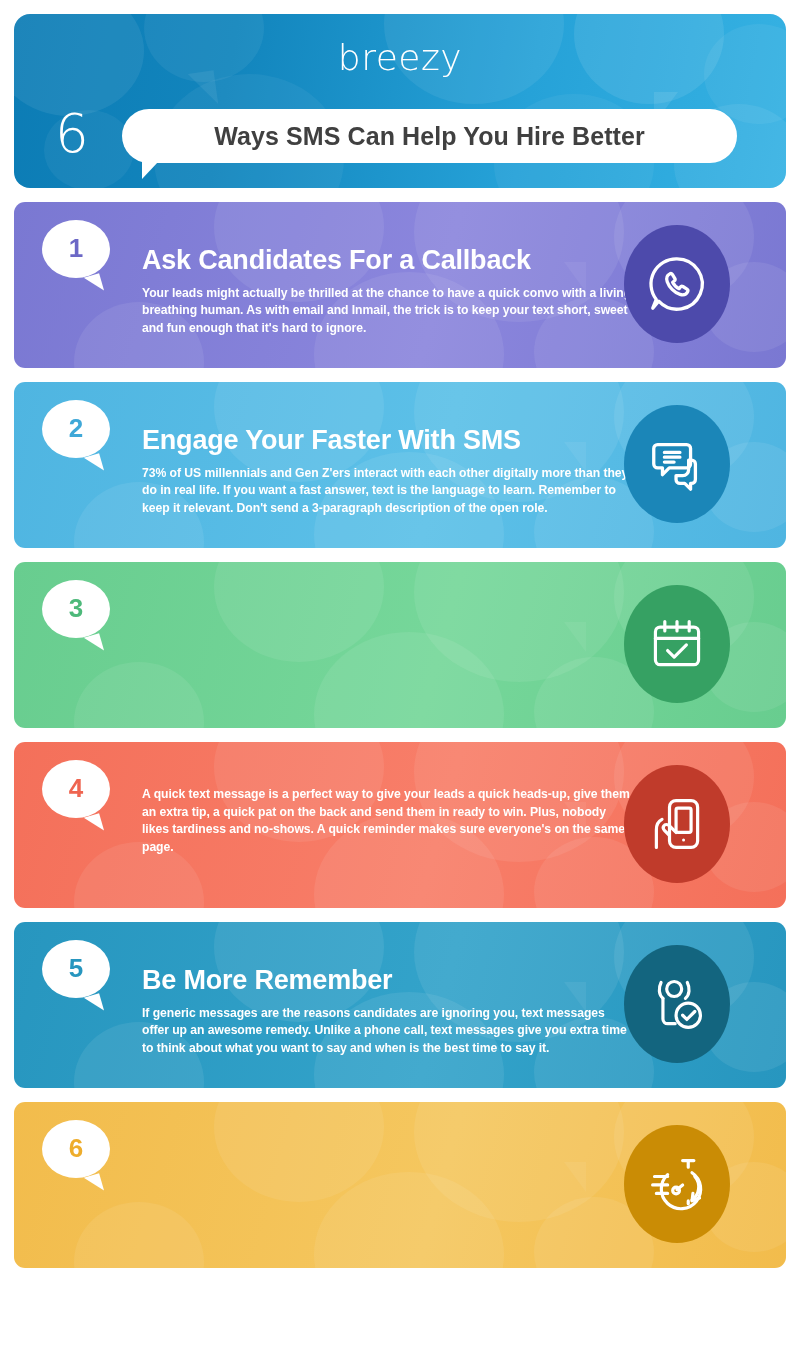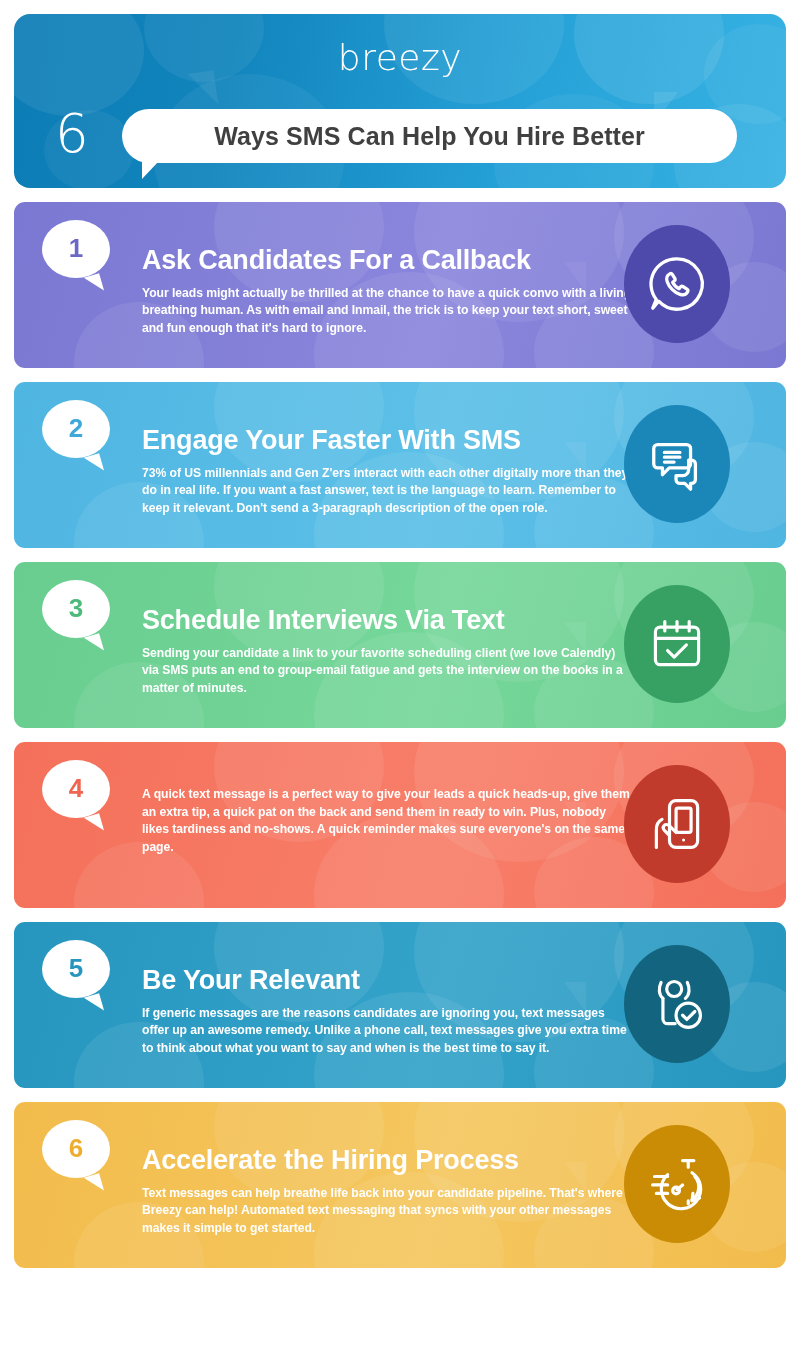--- a/index.html
+++ b/index.html
@@ -274,24 +274,20 @@
         <div class="cdeco cd-b"></div>
         <div class="cdeco cd-c"></div>
         <div class="cdeco cd-d"></div>
         <div class="cdeco cd-e"></div>
         <div class="cdeco cd-f"></div>
         <div class="cdeco cd-g"></div>
         <div class="cd-tail"></div>
         <div class="badge">
           <span class="n" style="color: rgb(77, 185, 122);">3</span>
         </div>
-        <div class="card-body">
-          <div class="card-title">Schedule Interviews Via Text</div>
-          <div class="card-text">Sending your candidate a link to your favorite scheduling client (we love Calendly) via SMS puts an end to group-email fatigue and gets the interview on the books in a matter of minutes.</div>
-        </div>
         <div class="icon-circle" style="background: rgb(54, 161, 99);">
           <svg width="60" height="60" viewBox="0 0 64 64" fill="none" stroke="#fff" stroke-width="3.4" stroke-linecap="round" stroke-linejoin="round">
       <rect x="9" y="14" width="46" height="40" rx="5"></rect>
       <path d="M9 26h46"></path>
       <path d="M19 8v10M32 8v10M45 8v10"></path>
       <path d="M22 39l7 7 13-13"></path>
     </svg>
         </div>
       </div>
       <div class="card" style="background: linear-gradient(105deg, rgb(244, 112, 90) 0%, rgb(248, 126, 105) 55%, rgb(244, 112, 90) 100%);">
@@ -325,21 +321,21 @@
         <div class="cdeco cd-c"></div>
         <div class="cdeco cd-d"></div>
         <div class="cdeco cd-e"></div>
         <div class="cdeco cd-f"></div>
         <div class="cdeco cd-g"></div>
         <div class="cd-tail"></div>
         <div class="badge">
           <span class="n" style="color: rgb(39, 150, 191);">5</span>
         </div>
         <div class="card-body">
-          <div class="card-title">Be Your Relevant</div>
+          <div class="card-title">Be More Remember</div>
           <div class="card-text">If generic messages are the reasons candidates are ignoring you, text messages offer up an awesome remedy. Unlike a phone call, text messages give you extra time to think about what you want to say and when is the best time to say it.</div>
         </div>
         <div class="icon-circle" style="background: rgb(19, 101, 127);">
           <svg width="60" height="60" viewBox="0 0 64 64" fill="none" stroke="#fff" stroke-width="3.4" stroke-linecap="round" stroke-linejoin="round">
       <circle cx="29" cy="16" r="8"></circle>
       <path d="M15 9c-3 6-2.5 13 2 17"></path>
       <path d="M43 9c3 6 2.5 13-2 17"></path>
       <path d="M17 26v22a5 5 0 0 0 5 5h8"></path>
       <circle cx="44" cy="44" r="13"></circle>
       <path d="M38 44l4.5 4.5L51 40"></path>
@@ -350,24 +346,20 @@
         <div class="cdeco cd-a"></div>
         <div class="cdeco cd-b"></div>
         <div class="cdeco cd-c"></div>
         <div class="cdeco cd-d"></div>
         <div class="cdeco cd-e"></div>
         <div class="cdeco cd-f"></div>
         <div class="cdeco cd-g"></div>
         <div class="cd-tail"></div>
         <div class="badge">
           <span class="n" style="color: rgb(238, 173, 44);">6</span>
-        </div>
-        <div class="card-body">
-          <div class="card-title">Accelerate the Hiring Process</div>
-          <div class="card-text">Text messages can help breathe life back into your candidate pipeline. That's where Breezy can help! Automated text messaging that syncs with your other messages makes it simple to get started.</div>
         </div>
         <div class="icon-circle" style="background: rgb(202, 140, 5);">
           <svg width="60" height="60" viewBox="0 0 64 64" fill="none" stroke="#fff" stroke-width="3.4" stroke-linecap="round" stroke-linejoin="round">
       <path d="M48 20a21 21 0 1 1-26 2"></path>
       <path d="M38 7h12M44 7v7"></path>
       <path d="M44 50v3"></path>
       <path d="M8 24h14M6 33h16M10 42h12"></path>
       <path d="M38 33l-6 5"></path>
       <circle cx="31" cy="39" r="3.6"></circle>
       <path d="M51 24a17 17 0 0 1-3 25"></path>

